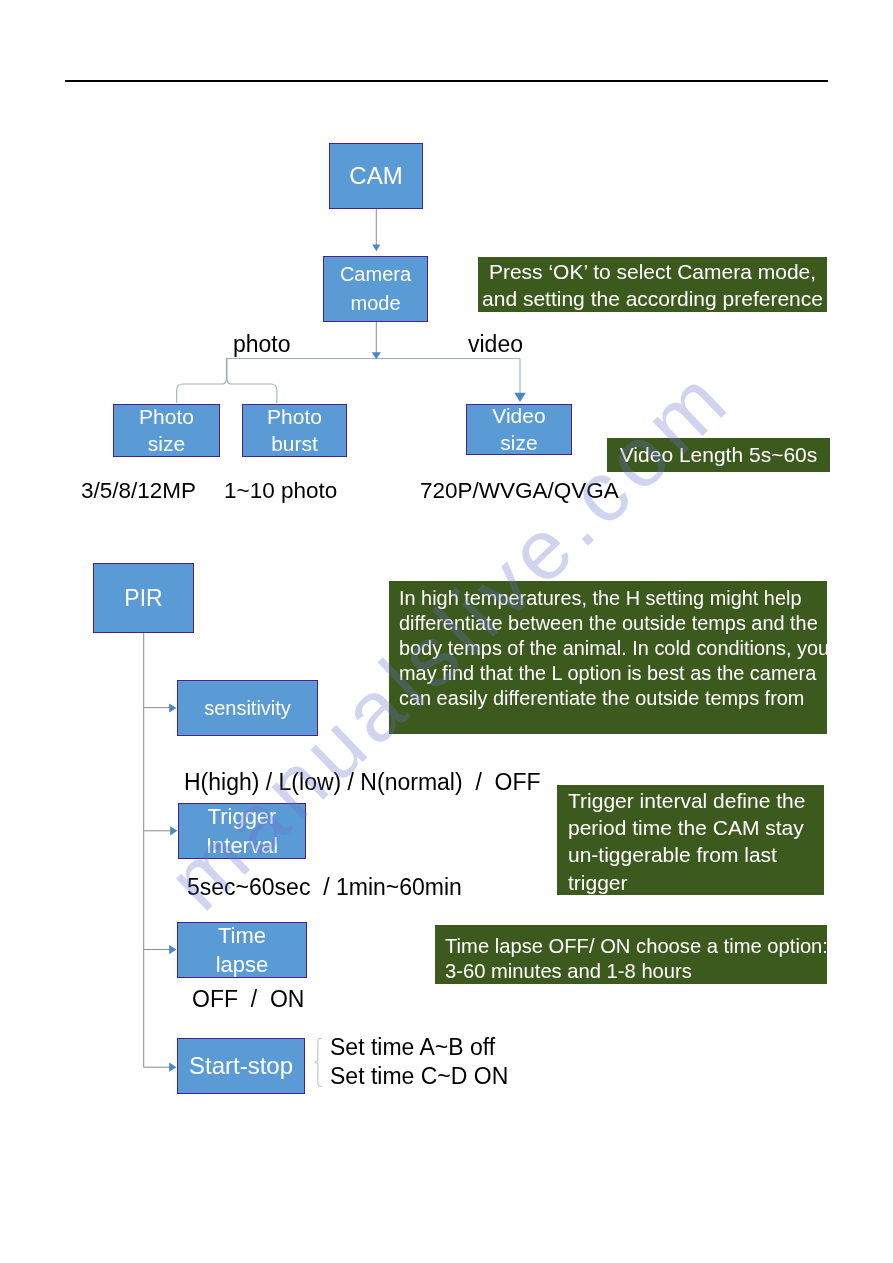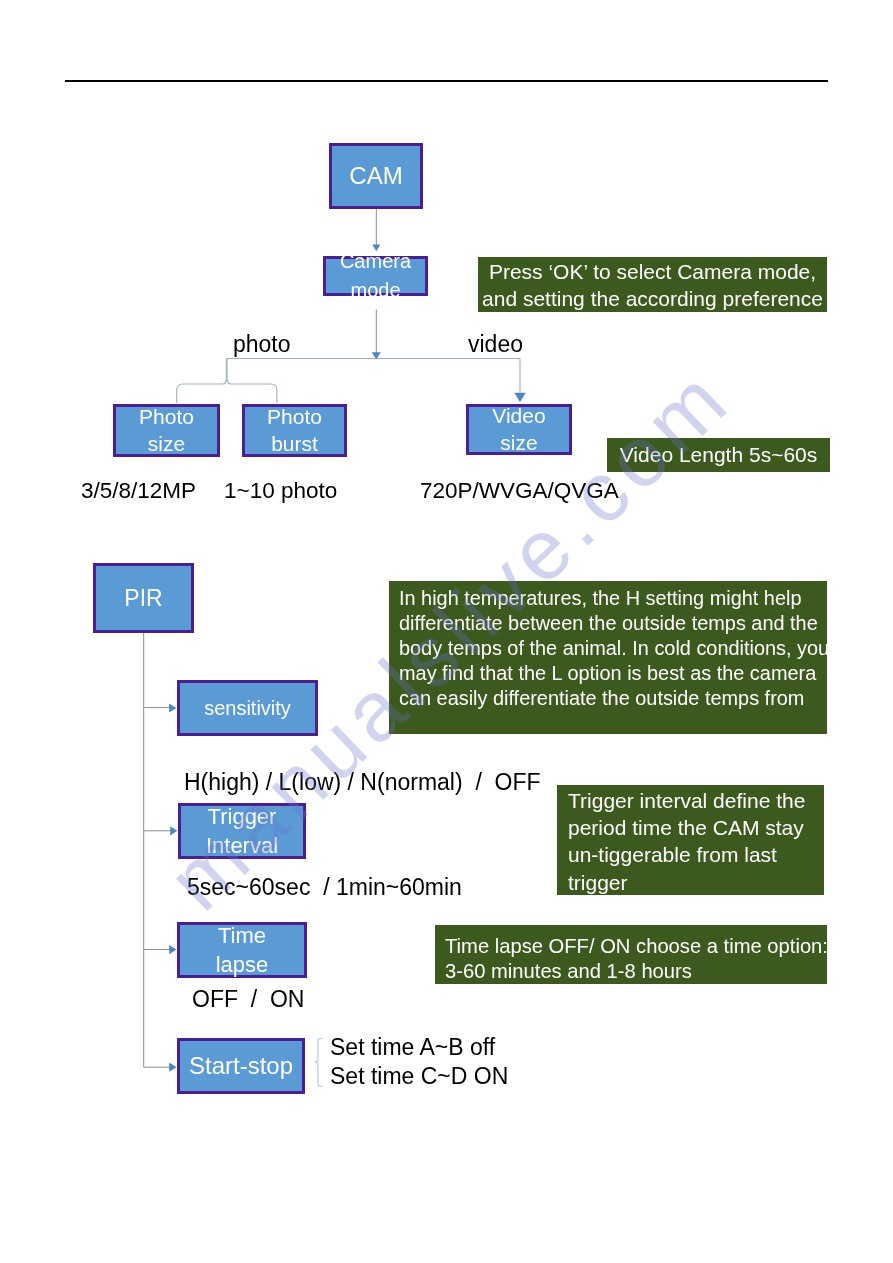--- a/index.html
+++ b/index.html
@@ -5,40 +5,40 @@
 <style>
   html,body{margin:0;padding:0;background:#fff;}
   body{width:893px;height:1263px;overflow:hidden;
        font-family:"Liberation Sans",sans-serif;
        -webkit-font-smoothing:antialiased;}
   #page{position:relative;width:893px;height:1263px;background:#fff;}
 
   .divider{position:absolute;left:65px;top:80px;width:763px;height:2px;background:#000;}
 
   .node{position:absolute;box-sizing:border-box;
-        background:#5b9bd5;border:3px solid #4c1d95;
+        background:#5b9bd5;border:1px solid #4c1d95;
         color:#ffffff;display:flex;flex-direction:column;
         align-items:center;justify-content:center;text-align:center;}
   .node span{display:block;line-height:inherit;}
 
   .note{position:absolute;box-sizing:border-box;background:#3d5a1e;color:#ffffff;}
   .note span{display:block;}
 
   .plain{position:absolute;color:#000;white-space:pre;line-height:1em;}
 
   svg.conn{position:absolute;left:0;top:0;width:893px;height:1263px;overflow:visible;pointer-events:none;}
 
 
   .wm{position:absolute;left:183px;top:894px;color:rgba(104,112,203,0.30);font-weight:400;
       white-space:nowrap;font-size:85px;letter-spacing:7px;line-height:0;transform-origin:0 0;
       transform:rotate(-43.8deg);z-index:5;pointer-events:none;}
 
   
   .n-cam{left:329px;top:143px;width:94px;height:66px;font-size:24px;line-height:28px;}
-  .n-camera-mode{left:323px;top:256px;width:105px;height:40px;font-size:20px;line-height:28.9px;}
+  .n-camera-mode{left:323px;top:256px;width:105px;height:66px;font-size:20px;line-height:28.9px;}
   .n-note-cameramode{left:478px;top:257px;width:349px;height:55px;font-size:21px;padding-top:1px;overflow:hidden;}
   .n-note-cameramode span{line-height:27.2px;text-align:center;display:block;white-space:pre;}
   .t-photo{left:233px;top:333px;font-size:23px;}
   .t-video{left:468px;top:333px;font-size:23px;}
   .n-photo-size{left:113px;top:404px;width:107px;height:53px;font-size:21px;line-height:26.4px;}
   .n-photo-burst{left:242px;top:404px;width:105px;height:53px;font-size:21px;line-height:26.4px;}
   .n-video-size{left:466px;top:404px;width:106px;height:51px;font-size:21px;line-height:26.4px;}
   .n-note-videolength{left:607px;top:402px;width:223px;height:34px;font-size:21px;margin-top:36px;}
   .n-note-videolength span{line-height:34px;text-align:center;}
   .t-photosize-val{left:81px;top:480px;font-size:22.5px;}

